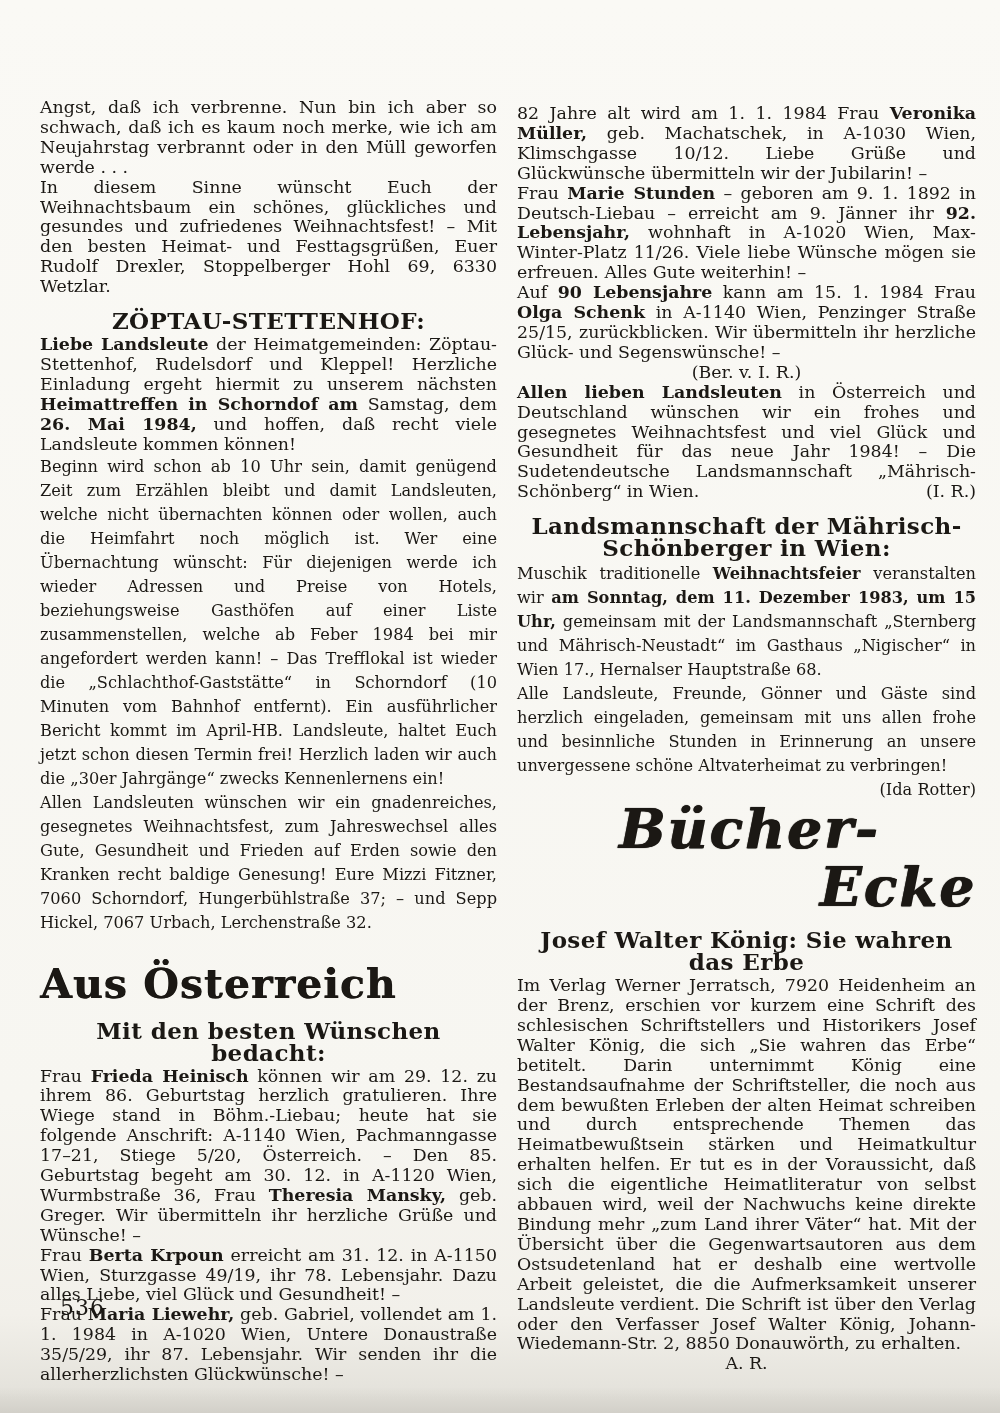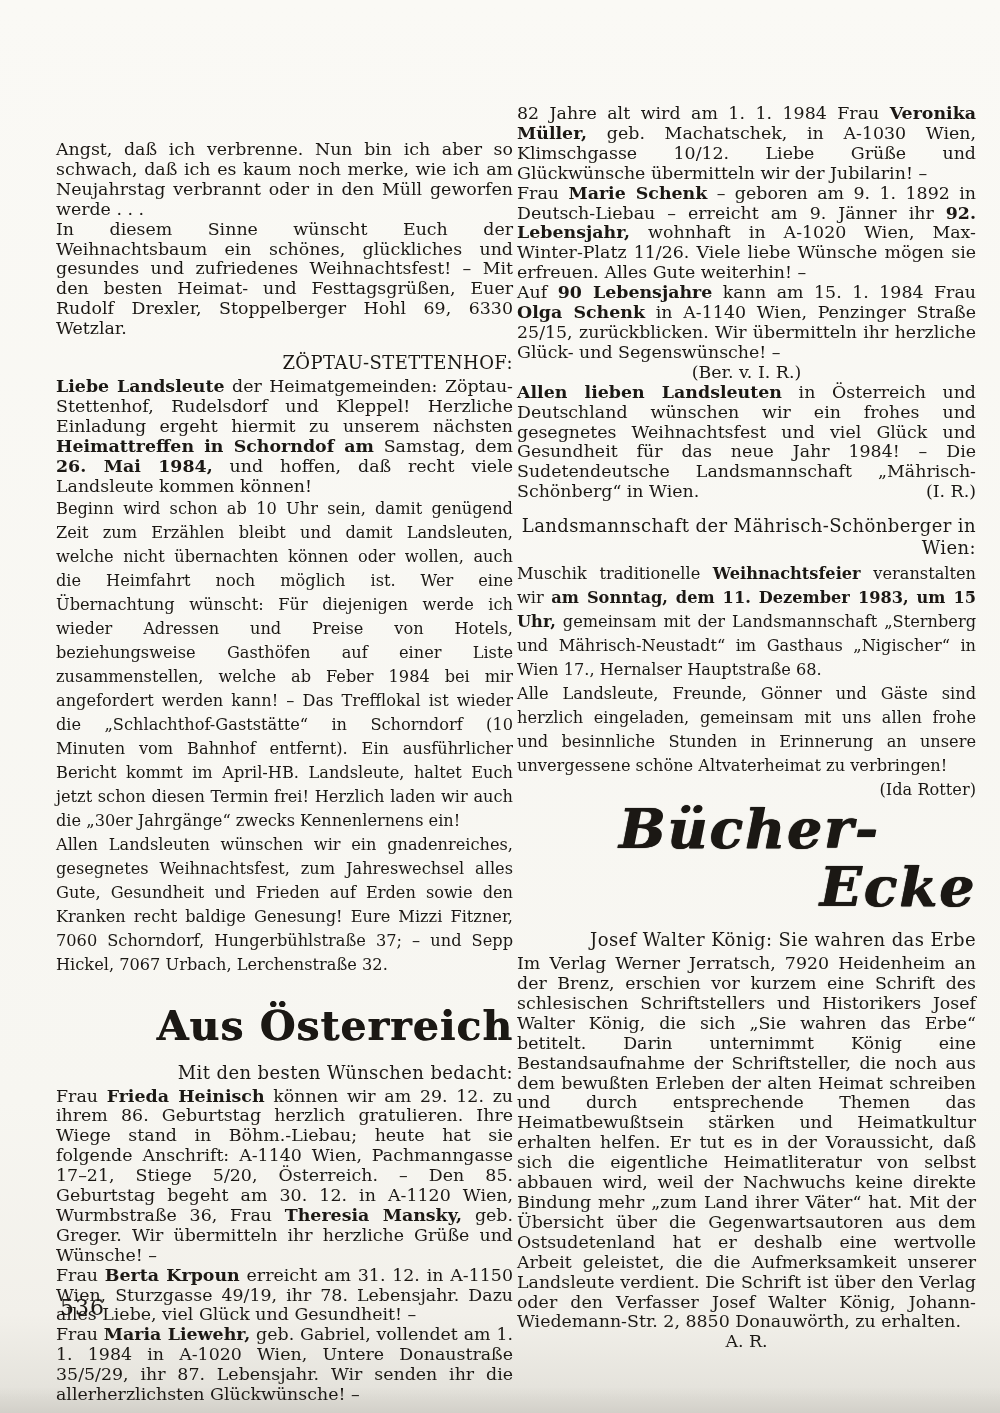--- a/index.html
+++ b/index.html
@@ -11,34 +11,34 @@
     font-family:"DejaVu Serif","Liberation Serif",serif;
     color:#1b1814;
     overflow:hidden;
   }
   .page::after{
     content:"";position:absolute;left:0;right:0;bottom:0;height:26px;
     background:linear-gradient(180deg,rgba(0,0,0,0) 0%,rgba(60,55,48,0.10) 100%);
     pointer-events:none;
   }
   .col{position:absolute;text-align:justify;}
-  .col-left{left:56px;top:98px;width:457px;margin-top:42px;}
+  .col-left{left:40px;top:98px;width:457px;}
   .col-right{left:517px;top:104px;width:459px;}
   .para{margin:0;}
   .para.lg{font-size:17.4px;line-height:19.9px;}
   .para.sm{font-size:16.2px;line-height:24px;}
   .b{font-weight:bold;}
   .attr{float:right;font-weight:normal;}
   .shead{
-    font-weight:normal;text-align:right;
-    font-size:18px;line-height:22px;
+    font-weight:bold;text-align:center;
+    font-size:23px;line-height:22px;
     margin:13px 0 3px 0;letter-spacing:0.4px;
   }
   .fraktur{
-    text-align:right;font-weight:bold;
+    text-align:left;font-weight:bold;
     font-size:41px;line-height:46px;
     margin:26px 0 12px 0;
     letter-spacing:1px;
     text-shadow:0.6px 0 0 currentColor;
   }
   .display{
     text-align:right;font-weight:bold;font-style:italic;
     font-size:55px;line-height:58px;
     margin:22px 0 6px 0;letter-spacing:2px;
     text-shadow:1px 0 0 currentColor,0 0 1px currentColor;
@@ -62,21 +62,21 @@
       <div class="para sm"><span>Beginn wird schon ab 10 Uhr sein, damit genügend Zeit zum Erzählen bleibt und damit Landsleuten, welche nicht übernachten können oder wollen, auch die Heimfahrt noch möglich ist. Wer eine Übernachtung wünscht: Für diejenigen werde ich wieder Adressen und Preise von Hotels, beziehungsweise Gasthöfen auf einer Liste zusammenstellen, welche ab Feber 1984 bei mir angefordert werden kann! – Das Trefflokal ist wieder die „Schlachthof-Gaststätte“ in Schorndorf (10 Minuten vom Bahnhof entfernt). Ein ausführlicher Bericht kommt im April-HB. Landsleute, haltet Euch jetzt schon diesen Termin frei! Herzlich laden wir auch die „30er Jahrgänge“ zwecks Kennenlernens ein!</span></div>
       <div class="para sm"><span>Allen Landsleuten wünschen wir ein gnadenreiches, gesegnetes Weihnachtsfest, zum Jahreswechsel alles Gute, Gesundheit und Frieden auf Erden sowie den Kranken recht baldige Genesung! Eure Mizzi Fitzner, 7060 Schorndorf, Hungerbühlstraße 37; – und Sepp Hickel, 7067 Urbach, Lerchenstraße 32.</span></div>
       <div class="fraktur">Aus Österreich</div>
       <div class="shead">Mit den besten Wünschen bedacht:</div>
       <div class="para lg"><span>Frau </span><span class="b">Frieda Heinisch</span><span> können wir am 29. 12. zu ihrem 86. Geburtstag herzlich gratulieren. Ihre Wiege stand in Böhm.-Liebau; heute hat sie folgende Anschrift: A-1140 Wien, Pachmanngasse 17–21, Stiege 5/20, Österreich. – Den 85. Geburtstag begeht am 30. 12. in A-1120 Wien, Wurmbstraße 36, Frau </span><span class="b">Theresia Mansky,</span><span> geb. Greger. Wir übermitteln ihr herzliche Grüße und Wünsche! –</span></div>
       <div class="para lg"><span>Frau </span><span class="b">Berta Krpoun</span><span> erreicht am 31. 12. in A-1150 Wien, Sturzgasse 49/19, ihr 78. Lebensjahr. Dazu alles Liebe, viel Glück und Gesundheit! –</span></div>
       <div class="para lg"><span>Frau </span><span class="b">Maria Liewehr,</span><span> geb. Gabriel, vollendet am 1. 1. 1984 in A-1020 Wien, Untere Donaustraße 35/5/29, ihr 87. Lebensjahr. Wir senden ihr die allerherzlichsten Glückwünsche! –</span></div>
     </div>
   <div class="col col-right">
       <div class="para lg"><span>82 Jahre alt wird am 1. 1. 1984 Frau </span><span class="b">Veronika Müller,</span><span> geb. Machatschek, in A-1030 Wien, Klimschgasse 10/12. Liebe Grüße und Glückwünsche übermitteln wir der Jubilarin! –</span></div>
-      <div class="para lg"><span>Frau </span><span class="b">Marie Schenk</span><span> – geboren am 9. 1. 1892 in Deutsch-Liebau – erreicht am 9. Jänner ihr </span><span class="b">92. Lebensjahr,</span><span> wohnhaft in A-1020 Wien, Max-Winter-Platz 11/26. Viele liebe Wünsche mögen sie erfreuen. Alles Gute weiterhin! –</span></div>
+      <div class="para lg"><span>Frau </span><span class="b">Marie Stunden</span><span> – geboren am 9. 1. 1892 in Deutsch-Liebau – erreicht am 9. Jänner ihr </span><span class="b">92. Lebensjahr,</span><span> wohnhaft in A-1020 Wien, Max-Winter-Platz 11/26. Viele liebe Wünsche mögen sie erfreuen. Alles Gute weiterhin! –</span></div>
       <div class="para lg"><span>Auf </span><span class="b">90 Lebensjahre</span><span> kann am 15. 1. 1984 Frau </span><span class="b">Olga Schenk</span><span> in A-1140 Wien, Penzinger Straße 25/15, zurückblicken. Wir übermitteln ihr herzliche Glück- und Segenswünsche! –</span></div>
       <div class="rightline lg">(Ber. v. I. R.)</div>
       <div class="para lg"><span class="b">Allen lieben Landsleuten</span><span> in Österreich und Deutschland wünschen wir ein frohes und gesegnetes Weihnachtsfest und viel Glück und Gesundheit für das neue Jahr 1984! – Die Sudetendeutsche Landsmannschaft „Mährisch-Schönberg“ in Wien.</span><span class="attr">(I. R.)</span></div>
       <div class="shead">Landsmannschaft der Mährisch-Schönberger in Wien:</div>
       <div class="para sm"><span>Muschik traditionelle </span><span class="b">Weihnachtsfeier</span><span> veranstalten wir </span><span class="b">am Sonntag, dem 11. Dezember 1983, um 15 Uhr,</span><span> gemeinsam mit der Landsmannschaft „Sternberg und Mährisch-Neustadt“ im Gasthaus „Nigischer“ in Wien 17., Hernalser Hauptstraße 68.</span></div>
       <div class="para sm"><span>Alle Landsleute, Freunde, Gönner und Gäste sind herzlich eingeladen, gemeinsam mit uns allen frohe und besinnliche Stunden in Erinnerung an unsere unvergessene schöne Altvaterheimat zu verbringen!</span><span class="attr">(Ida Rotter)</span></div>
       <div class="display">Bücher-Ecke</div>
       <div class="shead">Josef Walter König: Sie wahren das Erbe</div>
       <div class="para lg"><span>Im Verlag Werner Jerratsch, 7920 Heidenheim an der Brenz, erschien vor kurzem eine Schrift des schlesischen Schriftstellers und Historikers Josef Walter König, die sich „Sie wahren das Erbe“ betitelt. Darin unternimmt König eine Bestandsaufnahme der Schriftsteller, die noch aus dem bewußten Erleben der alten Heimat schreiben und durch entsprechende Themen das Heimatbewußtsein stärken und Heimatkultur erhalten helfen. Er tut es in der Voraussicht, daß sich die eigentliche Heimatliteratur von selbst abbauen wird, weil der Nachwuchs keine direkte Bindung mehr „zum Land ihrer Väter“ hat. Mit der Übersicht über die Gegenwartsautoren aus dem Ostsudetenland hat er deshalb eine wertvolle Arbeit geleistet, die die Aufmerksamkeit unserer Landsleute verdient. Die Schrift ist über den Verlag oder den Verfasser Josef Walter König, Johann-Wiedemann-Str. 2, 8850 Donauwörth, zu erhalten.</span></div>
       <div class="rightline lg">A. R.</div>

